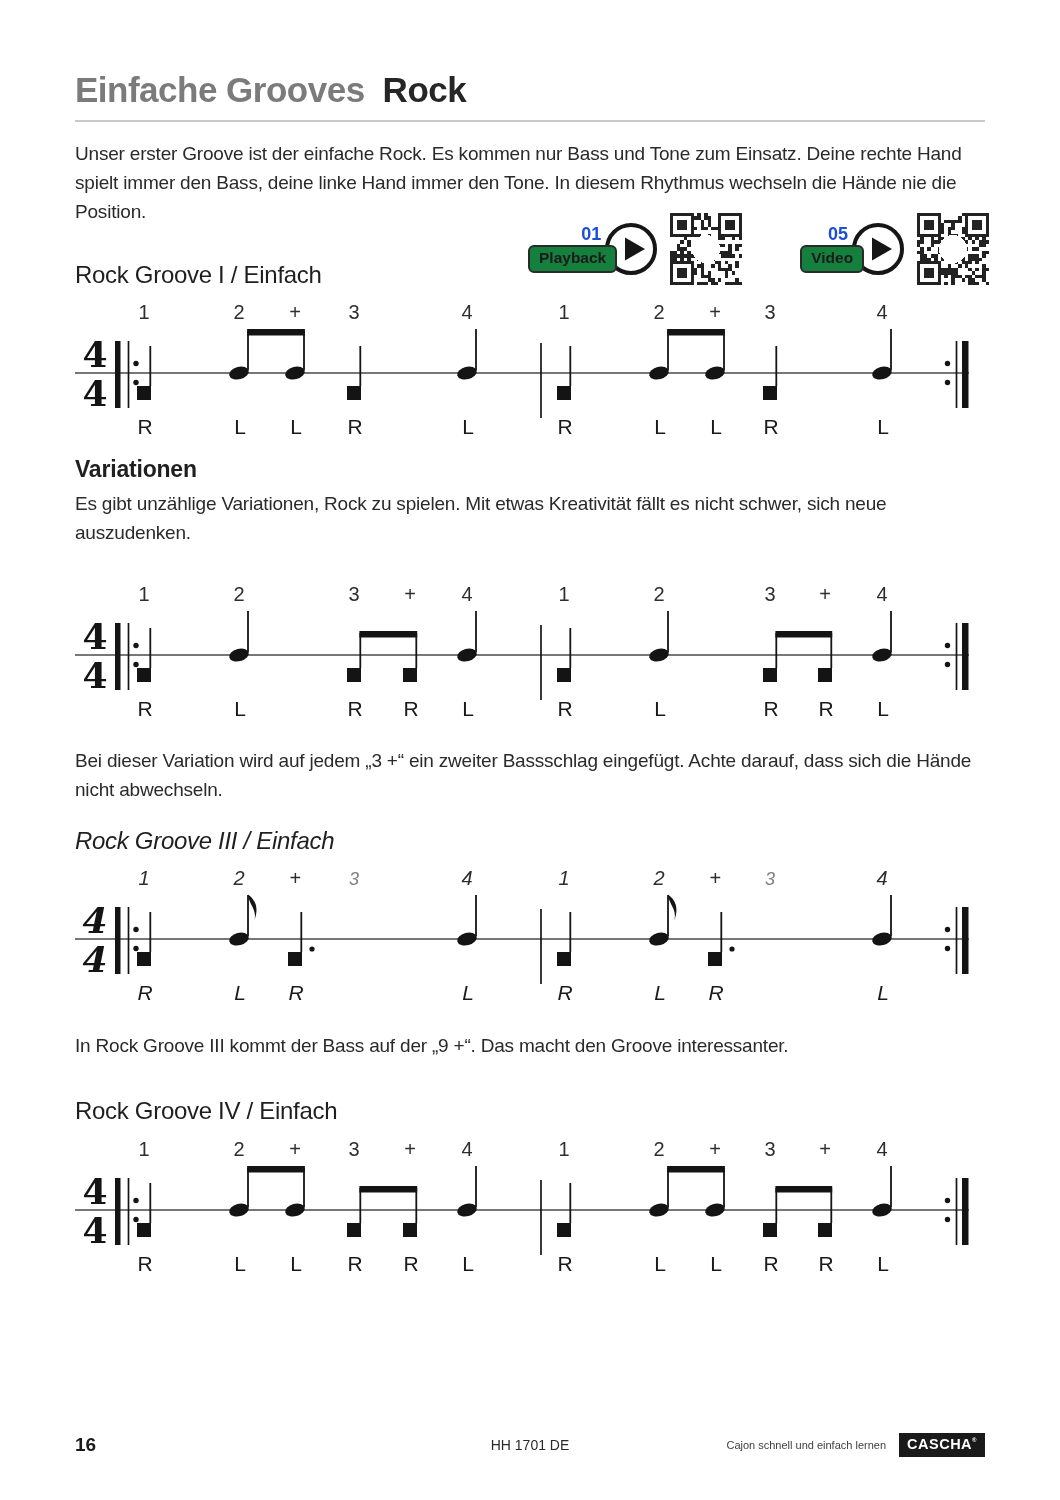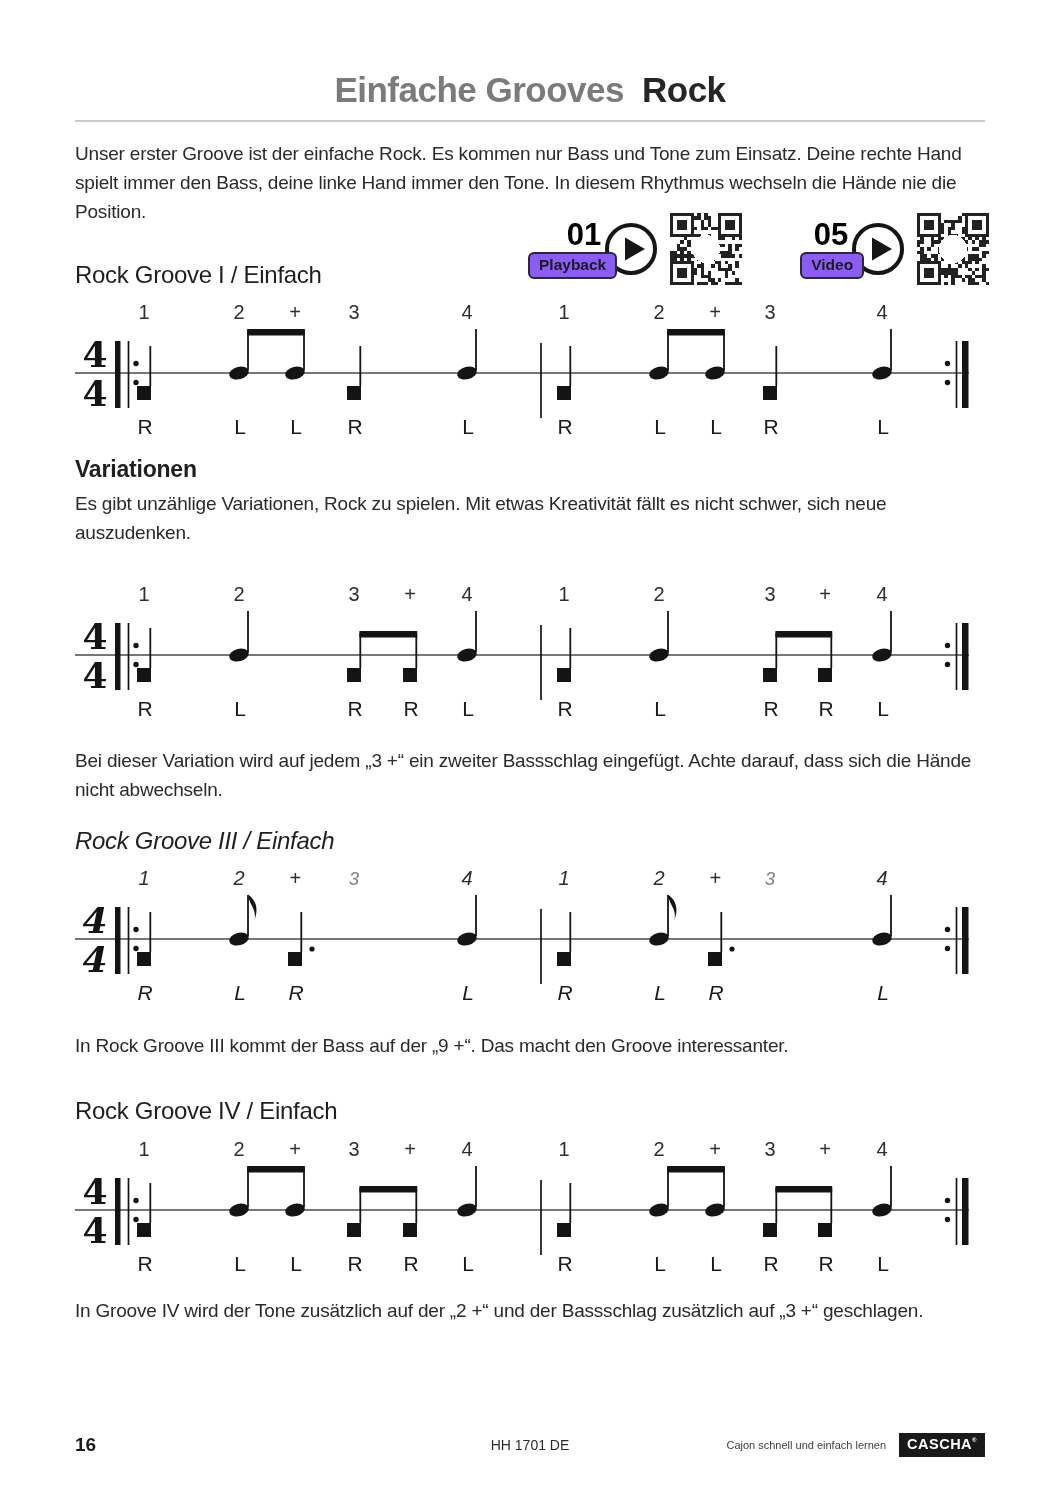--- a/index.html
+++ b/index.html
@@ -6,43 +6,43 @@
   .page{
     position:relative;
     width:1060px;height:1500px;
     box-sizing:border-box;
     padding:72px 75px 0 75px;
     background:#fff;
     font-family:"Liberation Sans",sans-serif;
     color:#262626;
     overflow:hidden;
   }
-  h1{margin:0;font-size:35px;line-height:1;font-weight:bold;letter-spacing:-0.5px;text-align:center;}
+  h1{margin:0;font-size:35px;line-height:1;font-weight:bold;letter-spacing:-0.5px;}
   .t-gray{color:#7b7b7b;}
   .t-black{color:#262626;margin-left:18px;}
   .rule{margin-top:13px;height:2px;background:#c9c9c9;width:910px;}
   .bodytext{margin:18px 0 0;font-size:19px;line-height:1.52;width:912px;letter-spacing:-0.2px;color:#2a2a2a;}
   .caption2{margin-top:22px;}
   .caption3{margin-top:23px;}
   .caption4{margin-top:17px;}
   h2.variationen{margin:13px 0 0;font-size:23px;font-weight:bold;color:#1f1f1f;letter-spacing:-0.2px;}
   .var-text{margin-top:7px;}
   .groove-title{margin:0;font-size:24px;font-weight:400;color:#1f1f1f;letter-spacing:-0.3px;line-height:1.15;}
   .sec-g1{margin-top:34px;}
   .sec-g2{margin-top:27px;}
   .sec-g3{margin-top:22px;font-style:italic;}
   .sec-g4{margin-top:36px;}
   .staff-wrap{margin-top:5px;height:150px;width:910px;}
 
   
   .media-row{position:absolute;top:209px;left:528px;display:flex;gap:58px;}
   .media-group{display:flex;align-items:center;height:80px;}
   .media-meta{display:flex;flex-direction:column;align-items:flex-end;position:relative;z-index:2;margin-right:-13px;}
-  .media-number{font-weight:bold;font-size:31px;line-height:1;margin-right:16px;margin-bottom:2px;color:#000000;}
-  .media-label{border:2.5px solid #2a2a2a;border-radius:6px;background:#8b5cf6;padding:1px 9px 3px;font-weight:bold;font-size:15.5px;line-height:1.25;color:#1b1b1b;white-space:nowrap;}
+  .media-number{font-weight:bold;font-size:18px;line-height:1;margin-right:16px;margin-bottom:2px;color:#1d4ed8;}
+  .media-label{border:2.5px solid #2a2a2a;border-radius:6px;background:#15803d;padding:1px 9px 3px;font-weight:bold;font-size:15.5px;line-height:1.25;color:#1b1b1b;white-space:nowrap;}
   .play-icon{display:block;z-index:1;}
   .play-icon svg{display:block;}
   .qr{width:72px;height:72px;margin-left:12px;}
   .qr svg{display:block;}
 
   
   .footer{position:absolute;top:1432px;left:75px;right:75px;display:flex;align-items:center;height:26px;}
   .page-number{font-weight:bold;font-size:19px;color:#1b1b1b;text-align:right;}
   .footer-code{position:absolute;left:50%;transform:translateX(-50%);font-size:14px;color:#2a2a2a;}
   .footer-right{margin-left:auto;display:flex;align-items:center;gap:13px;}
@@ -617,21 +617,20 @@
           <text x="696" y="141" text-anchor="middle" font-size="21" fill="#1a1a1a" font-family="&quot;Liberation Sans&quot;,sans-serif">R</text>
           <rect x="743" y="93" width="14" height="14" fill="#141414"></rect>
           <line x1="756.3" y1="93" x2="756.3" y2="58" stroke="#141414" stroke-width="1.8"></line>
           <text x="751" y="141" text-anchor="middle" font-size="21" fill="#1a1a1a" font-family="&quot;Liberation Sans&quot;,sans-serif">R</text>
           <ellipse cx="807" cy="80" rx="10" ry="6.3" fill="#141414" transform="rotate(-14 807 80)"></ellipse>
           <line x1="816" y1="77" x2="816" y2="36" stroke="#141414" stroke-width="1.8"></line>
           <text x="808" y="141" text-anchor="middle" font-size="21" fill="#1a1a1a" font-family="&quot;Liberation Sans&quot;,sans-serif">L</text>
         </svg></div>
   </section>
 
-  <p class="bodytext caption4">In Groove IV wird der Tone zusätzlich auf der „2 +“ und der Bassschlag zusätzlich auf „3 +“ geschlagen.</p>
 
   <div class="footer">
     <span class="page-number">16</span>
     <span class="footer-code">HH 1701 DE</span>
     <span class="footer-right">
       <span class="book-title">Cajon schnell und einfach lernen</span>
       <span class="logo-box"><span>CASCHA</span><sup>®</sup></span>
     </span>
   </div>
 

